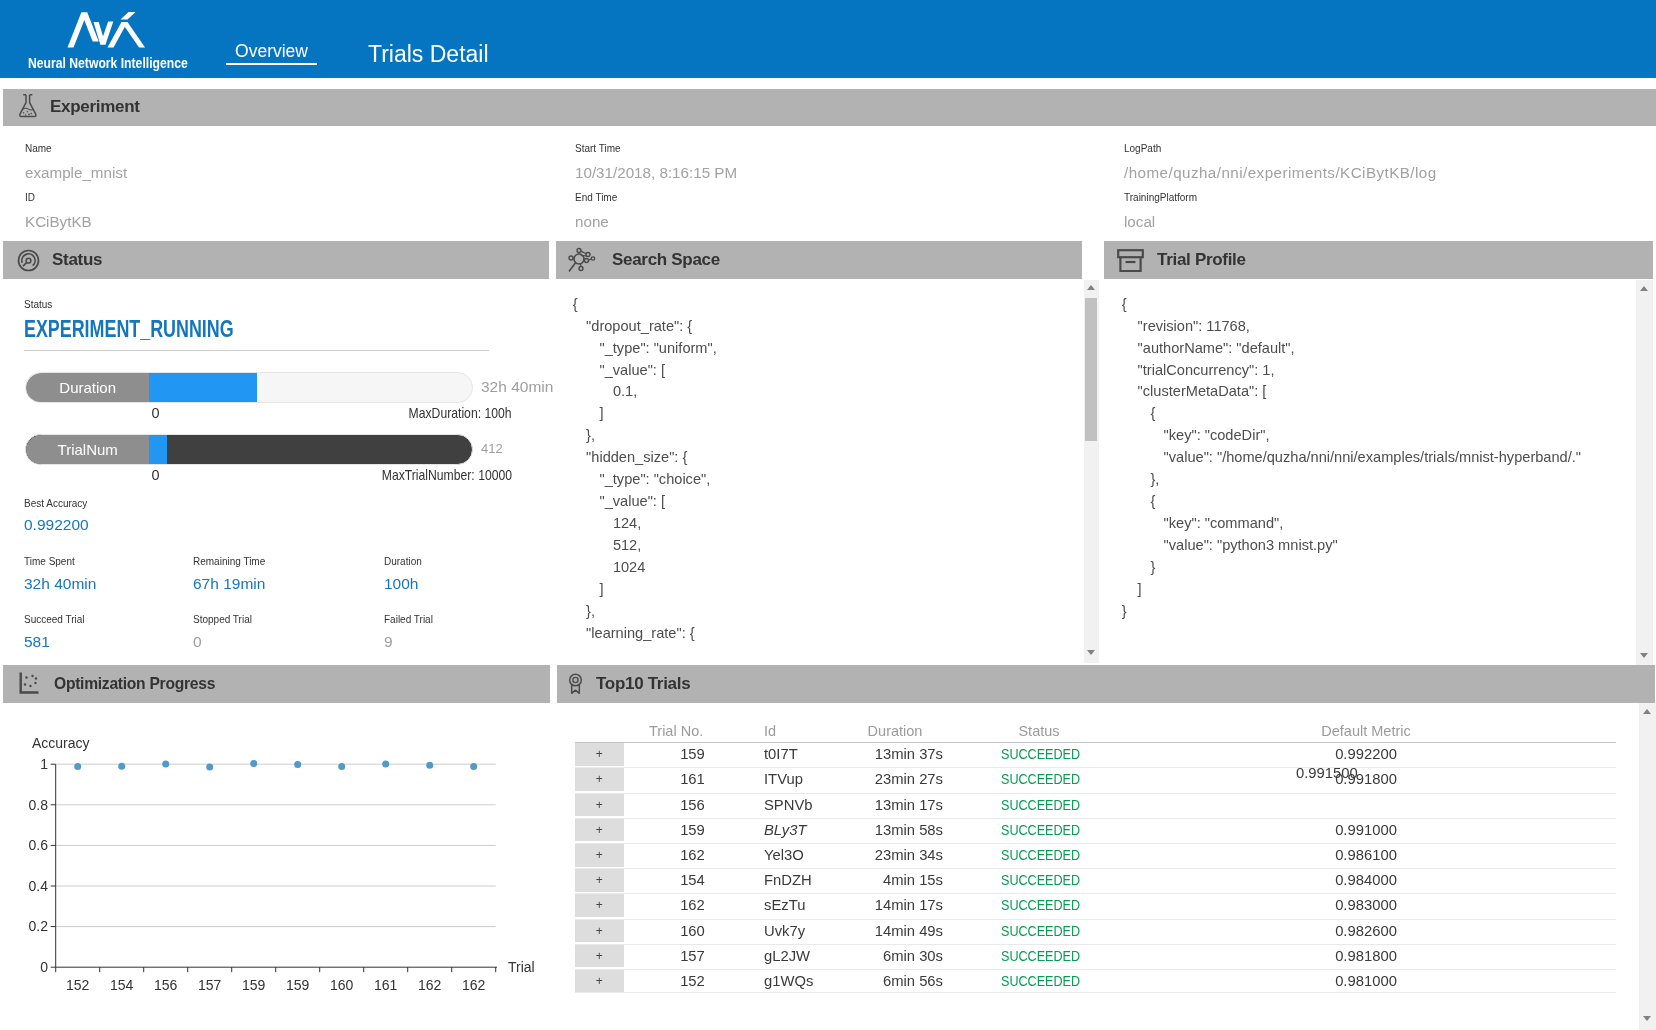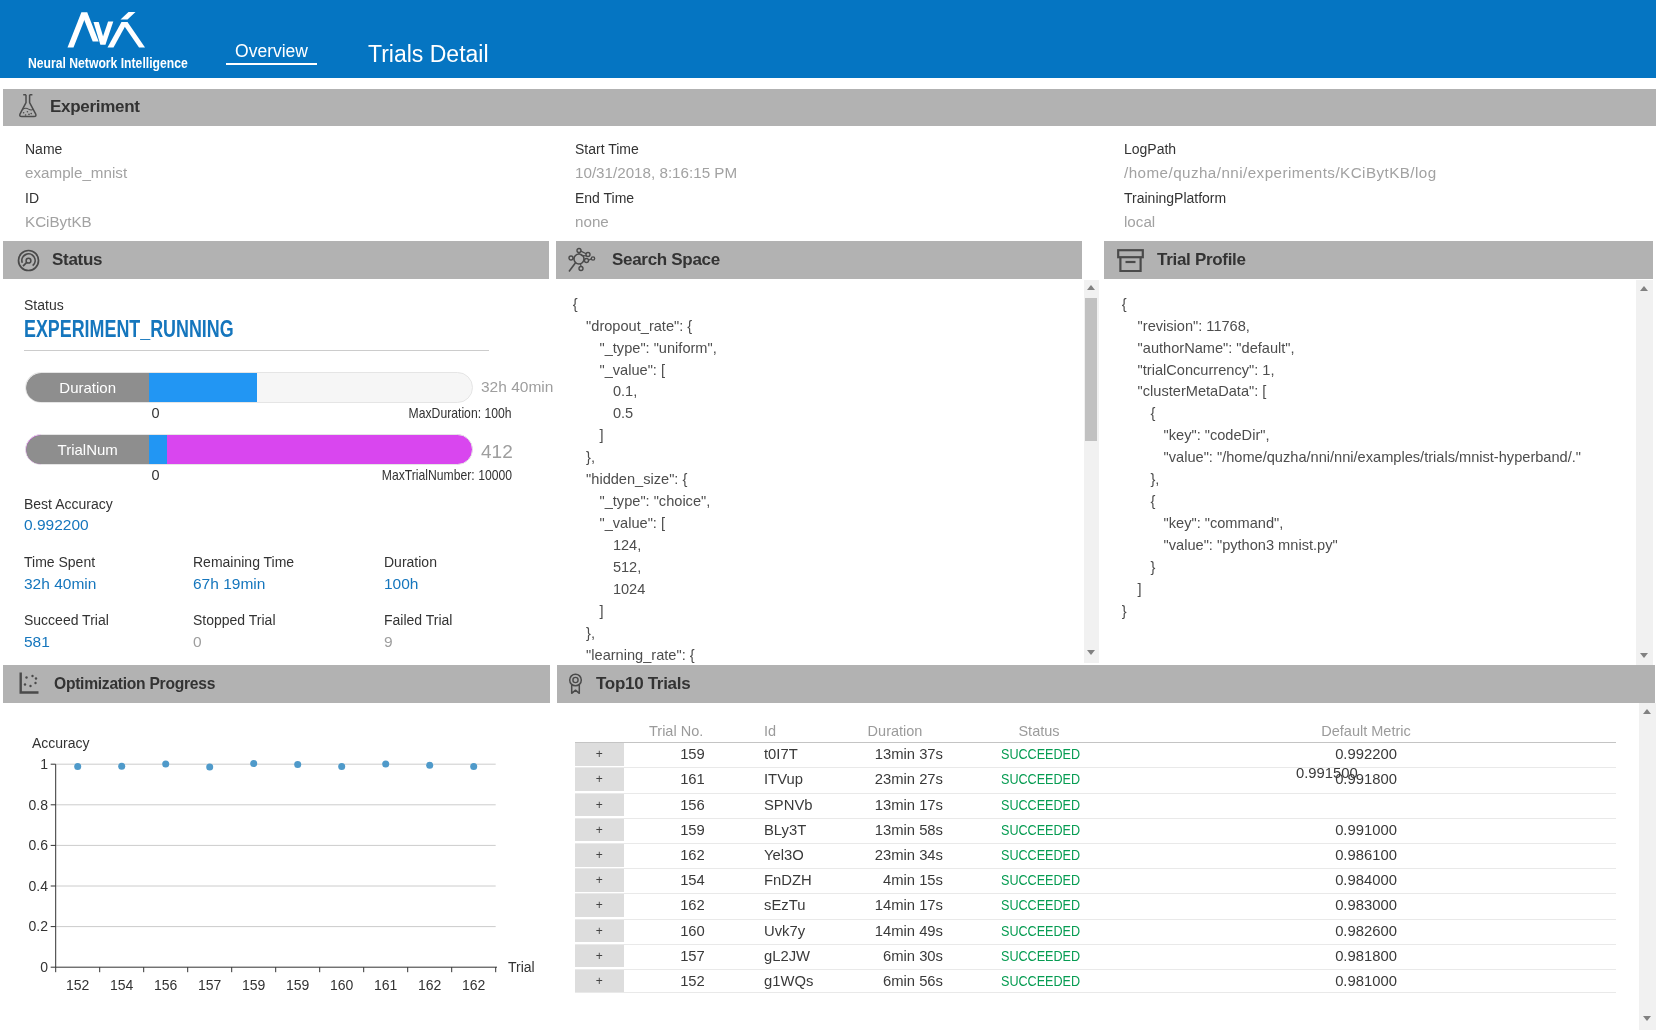--- a/index.html
+++ b/index.html
@@ -1,21 +1,21 @@
 <!DOCTYPE html>
 <html><head>
 <meta charset="utf-8">
 <style>
 * { margin:0; padding:0; box-sizing:border-box; }
 html,body { width:1656px; height:1030px; background:#fff; font-family:"Liberation Sans",sans-serif; overflow:hidden; }
 body { position:relative; }
 .abs { position:absolute; }
 .bar { position:absolute; background:#b2b2b2; height:38px; }
 .bartitle { position:absolute; font-size:17px; font-weight:700; color:#333; letter-spacing:-0.3px; }
-.lbl { font-size:14px; color:#333; height:24.5px; line-height:24.5px; white-space:nowrap; }
+.lbl { font-size:10px; color:#333; height:24.5px; line-height:24.5px; white-space:nowrap; }
 .val { font-size:15.2px; color:#a2a2a2; height:24.5px; line-height:24.5px; white-space:nowrap; }
 .jl { height:21.95px; line-height:21.95px; font-size:14.6px; color:#4d4d4d; white-space:nowrap; }
 .tri-up { position:absolute; width:0; height:0; border-left:4.5px solid transparent; border-right:4.5px solid transparent; border-bottom:5px solid #818181; }
 .tri-dn { position:absolute; width:0; height:0; border-left:4.5px solid transparent; border-right:4.5px solid transparent; border-top:5px solid #818181; }
 .sbtrack { position:absolute; background:#f1f1f1; }
 .rowline { position:absolute; height:1px; background:#e9e9e9; left:575px; width:1041px; }
 .pluscell { position:absolute; left:575px; width:48.5px; height:22.6px; background:#dddddd; text-align:center; line-height:22.6px; font-size:12px; color:#444; }
 .tcell { position:absolute; font-size:14.8px; color:#3a3a3a; height:22.6px; line-height:22.6px; white-space:nowrap; }
 .thead { position:absolute; font-size:14.5px; color:#9b9b9b; height:16px; line-height:16px; }
 </style>
@@ -84,25 +84,25 @@
 <div class="abs" style="left:24px;top:350px;width:465px;height:1px;background:#ccc;"></div>
 
 <div class="abs" style="left:25px;top:371.5px;width:447.5px;height:31.3px;background:#f6f6f6;border:1px solid #e5e5e5;border-radius:16px;overflow:hidden;">
   <div class="abs" style="left:123.4px;top:0;width:107.6px;height:31.3px;background:#2296f3;"></div>
   <div class="abs" style="left:0;top:0;width:123.4px;height:31.3px;background:#8e8e8e;border-radius:16px 0 0 16px;text-align:center;line-height:29.5px;color:#fff;font-size:15px;">Duration</div>
 </div>
 <div class="abs" style="left:481px;top:378px;font-size:15.5px;color:#9e9e9e;">32h 40min</div>
 <div class="abs" style="left:151.5px;top:404.5px;font-size:14.5px;color:#333;">0</div>
 <div class="abs" style="right:1144.2px;top:404.5px;font-size:14.5px;color:#333;transform:scaleX(0.84);transform-origin:100% 0;white-space:nowrap;">MaxDuration: 100h</div>
 
-<div class="abs" style="left:25px;top:434px;width:447.5px;height:31.3px;background:#d946ef;border:1px solid #e5e5e5;border-radius:16px;overflow:hidden;">
+<div class="abs" style="left:25px;top:434px;width:447.5px;height:31.3px;background:#404040;border:1px solid #e5e5e5;border-radius:16px;overflow:hidden;">
   <div class="abs" style="left:123.4px;top:0;width:17.4px;height:31.3px;background:#2296f3;"></div>
   <div class="abs" style="left:0;top:0;width:123.4px;height:31.3px;background:#8e8e8e;border-radius:16px 0 0 16px;text-align:center;line-height:29.5px;color:#fff;font-size:15px;">TrialNum</div>
 </div>
-<div class="abs" style="left:481px;top:441px;font-size:19px;color:#9e9e9e;">412</div>
+<div class="abs" style="left:481px;top:441px;font-size:13px;color:#9e9e9e;">412</div>
 <div class="abs" style="left:151.5px;top:467px;font-size:14.5px;color:#333;">0</div>
 <div class="abs" style="right:1144.2px;top:467px;font-size:14.5px;color:#333;transform:scaleX(0.84);transform-origin:100% 0;white-space:nowrap;">MaxTrialNumber: 10000</div>
 
 <div class="lbl abs" style="left:24px;top:492px;">Best Accuracy</div>
 <div class="abs" style="left:24px;top:516px;font-size:15.5px;color:#1576bd;">0.992200</div>
 
 <div class="lbl abs" style="left:24px;top:550px;">Time Spent</div>
 <div class="lbl abs" style="left:193px;top:550px;">Remaining Time</div>
 <div class="lbl abs" style="left:384px;top:550px;">Duration</div>
 <div class="abs" style="left:24px;top:575px;font-size:15.5px;color:#1576bd;">32h 40min</div>
@@ -130,21 +130,20 @@
 </svg>
 <div class="bartitle" style="left:612px;top:250px;">Search Space</div>
 
 <div class="abs" style="left:556px;top:279px;width:526px;height:384px;overflow:hidden;">
   <div style="padding-top:14.7px;">
     <div class="jl" style="padding-left:16.7px;">{</div>
     <div class="jl" style="padding-left:30.1px;">"dropout_rate": {</div>
     <div class="jl" style="padding-left:43.5px;">"_type": "uniform",</div>
     <div class="jl" style="padding-left:43.5px;">"_value": [</div>
     <div class="jl" style="padding-left:56.9px;">0.1,</div>
-    <div class="jl" style="padding-left:56.9px;">0.5</div>
     <div class="jl" style="padding-left:43.5px;">]</div>
     <div class="jl" style="padding-left:30.1px;">},</div>
     <div class="jl" style="padding-left:30.1px;">"hidden_size": {</div>
     <div class="jl" style="padding-left:43.5px;">"_type": "choice",</div>
     <div class="jl" style="padding-left:43.5px;">"_value": [</div>
     <div class="jl" style="padding-left:56.9px;">124,</div>
     <div class="jl" style="padding-left:56.9px;">512,</div>
     <div class="jl" style="padding-left:56.9px;">1024</div>
     <div class="jl" style="padding-left:43.5px;">]</div>
     <div class="jl" style="padding-left:30.1px;">},</div>
@@ -295,21 +294,21 @@
 <div class="rowline" style="top:792.6px;"></div>
 <div class="pluscell" style="top:793.6px;">+</div>
 <div class="tcell" style="left:647.5px;top:793.6px;width:90px;text-align:center;">156</div>
 <div class="tcell" style="left:764px;top:793.6px;">SPNVb</div>
 <div class="tcell" style="left:843px;top:793.6px;width:100px;text-align:right;">13min 17s</div>
 <div class="tcell" style="left:1001px;top:793.6px;color:#069c52;font-size:14px;transform:scaleX(0.9);transform-origin:0 0;">SUCCEEDED</div>
 <div class="tcell" style="left:1296px;top:762px;width:140px;">0.991500</div>
 <div class="rowline" style="top:817.8px;"></div>
 <div class="pluscell" style="top:818.8px;">+</div>
 <div class="tcell" style="left:647.5px;top:818.8px;width:90px;text-align:center;">159</div>
-<div class="tcell" style="left:764px;top:818.8px;">BLy3T</div>
+<div class="tcell" style="left:764px;top:818.8px;font-style:italic;">BLy3T</div>
 <div class="tcell" style="left:843px;top:818.8px;width:100px;text-align:right;">13min 58s</div>
 <div class="tcell" style="left:1001px;top:818.8px;color:#069c52;font-size:14px;transform:scaleX(0.9);transform-origin:0 0;">SUCCEEDED</div>
 <div class="tcell" style="left:1296px;top:818.8px;width:140px;text-align:center;">0.991000</div>
 <div class="rowline" style="top:843.0px;"></div>
 <div class="pluscell" style="top:844.0px;">+</div>
 <div class="tcell" style="left:647.5px;top:844.0px;width:90px;text-align:center;">162</div>
 <div class="tcell" style="left:764px;top:844.0px;">Yel3O</div>
 <div class="tcell" style="left:843px;top:844.0px;width:100px;text-align:right;">23min 34s</div>
 <div class="tcell" style="left:1001px;top:844.0px;color:#069c52;font-size:14px;transform:scaleX(0.9);transform-origin:0 0;">SUCCEEDED</div>
 <div class="tcell" style="left:1296px;top:844.0px;width:140px;text-align:center;">0.986100</div>

